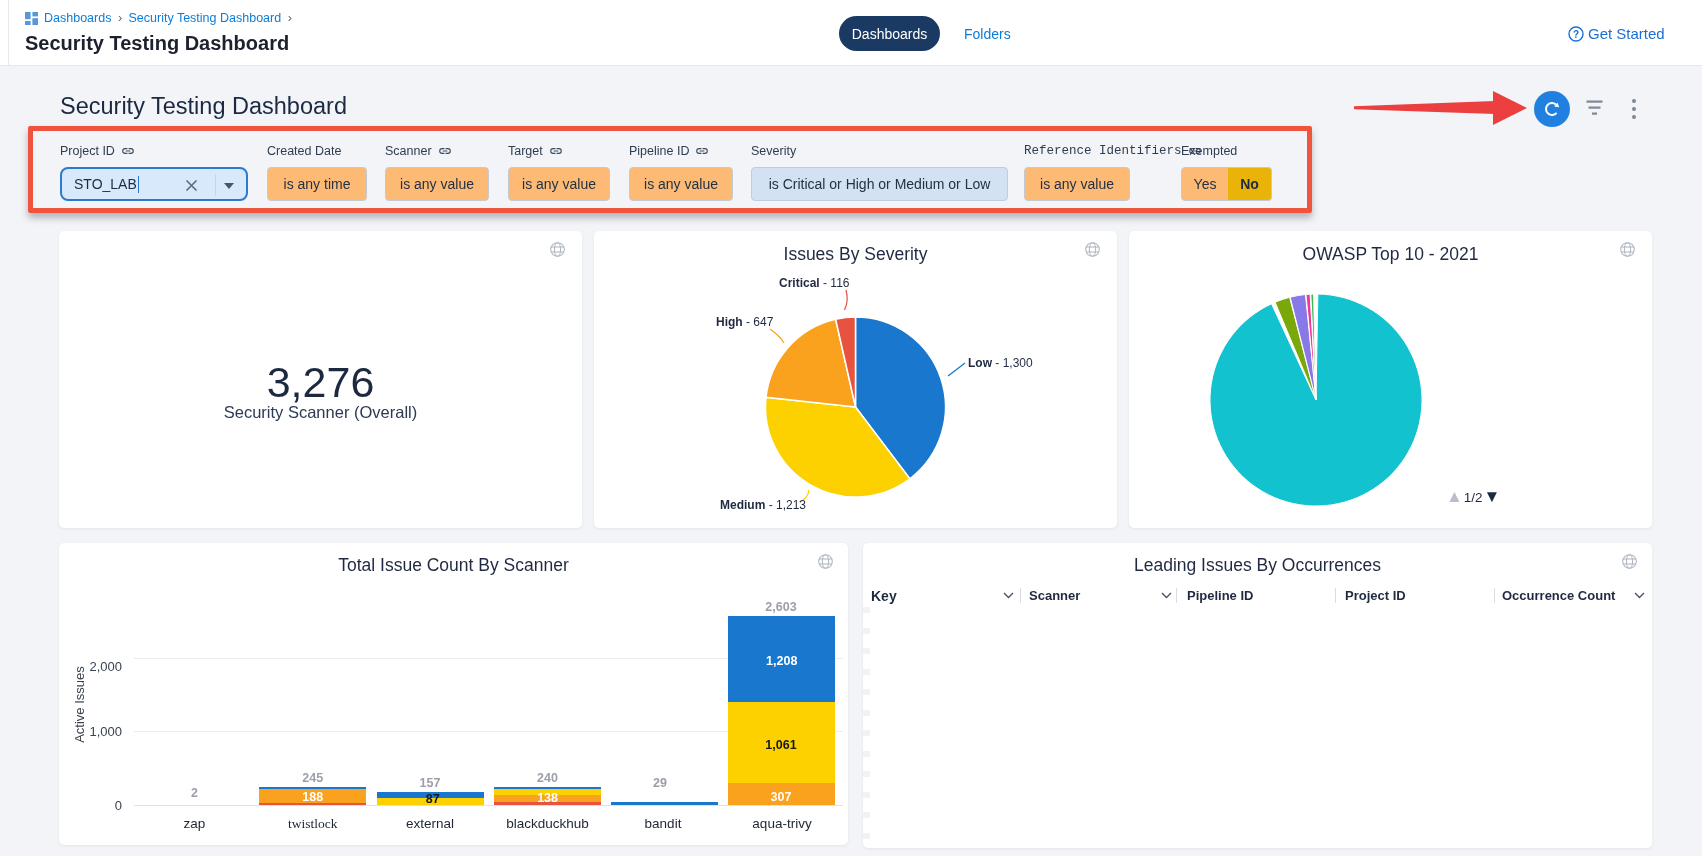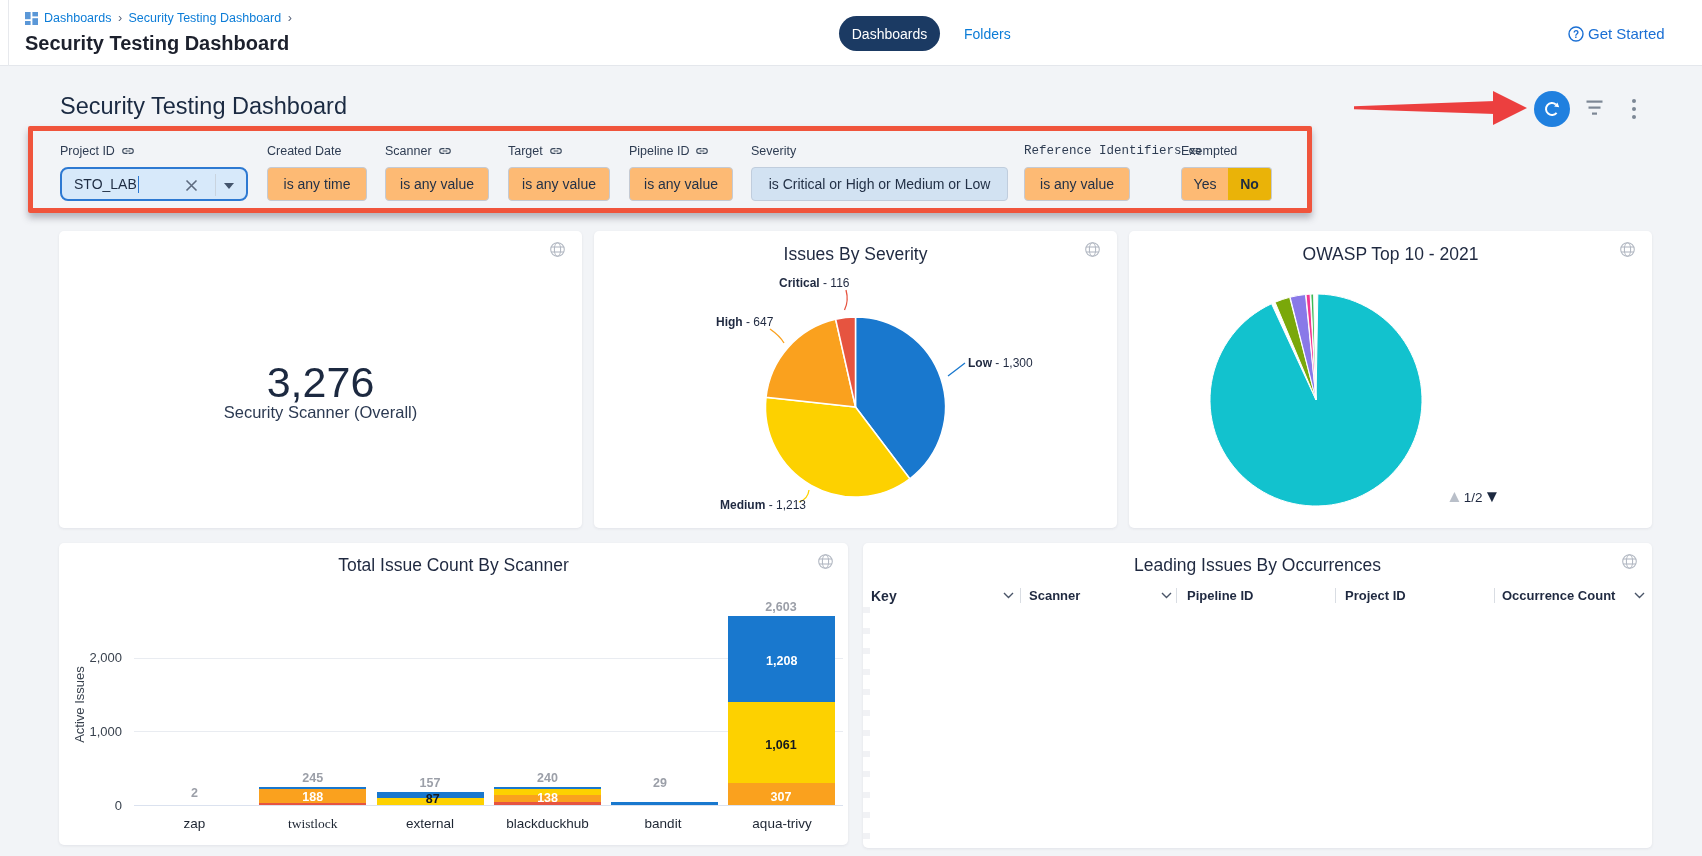--- a/index.html
+++ b/index.html
@@ -194,21 +194,21 @@
       <line x1="1" y1="5" x2="14" y2="5"></line>
         <line x1="1" y1="10" x2="14" y2="10"></line>
     </g>
   </svg>
   <div class="ctitle" style="top:12px;">Total Issue Count By Scanner</div>
 
   <div class="abs" style="left:75px;top:114.5px;width:709px;height:1px;background:#e9ecf1;"></div>
   <div class="abs" style="left:75px;top:188px;width:709px;height:1px;background:#e9ecf1;"></div>
   <div class="abs" style="left:75px;top:262px;width:709px;height:1px;background:#dbe2ef;"></div>
 
-  <div class="abs" style="left:22px;top:107px;width:41px;text-align:right;font-size:13px;color:#39424e;">2,000</div>
+  <div class="abs" style="left:22px;top:116px;width:41px;text-align:right;font-size:13px;color:#39424e;">2,000</div>
   <div class="abs" style="left:22px;top:181px;width:41px;text-align:right;font-size:13px;color:#39424e;">1,000</div>
   <div class="abs" style="left:22px;top:255px;width:41px;text-align:right;font-size:13px;color:#39424e;">0</div>
   <div class="abs" style="left:-30px;top:154px;width:100px;text-align:center;font-size:13px;color:#39424e;transform:rotate(-90deg);white-space:nowrap;">Active Issues</div>
 
   <div class="abs" style="left:200px;top:244.2px;width:107px;height:18px;background:#faa11e;border-top:2.4px solid #1978ce;border-bottom:2.3px solid #e65440;"></div>
 
   <div class="abs" style="left:317.5px;top:248.5px;width:107px;height:13.7px;background:#fdd100;border-top:6.5px solid #1978ce;"></div>
 
   <div class="abs" style="left:435px;top:243.5px;width:107px;height:18.7px;background:#fdd100;border-top:2.4px solid #1978ce;border-bottom:3px solid #e65440;"></div>
   <div class="abs" style="left:435px;top:251.5px;width:107px;height:7.7px;background:#faa11e;"></div>

